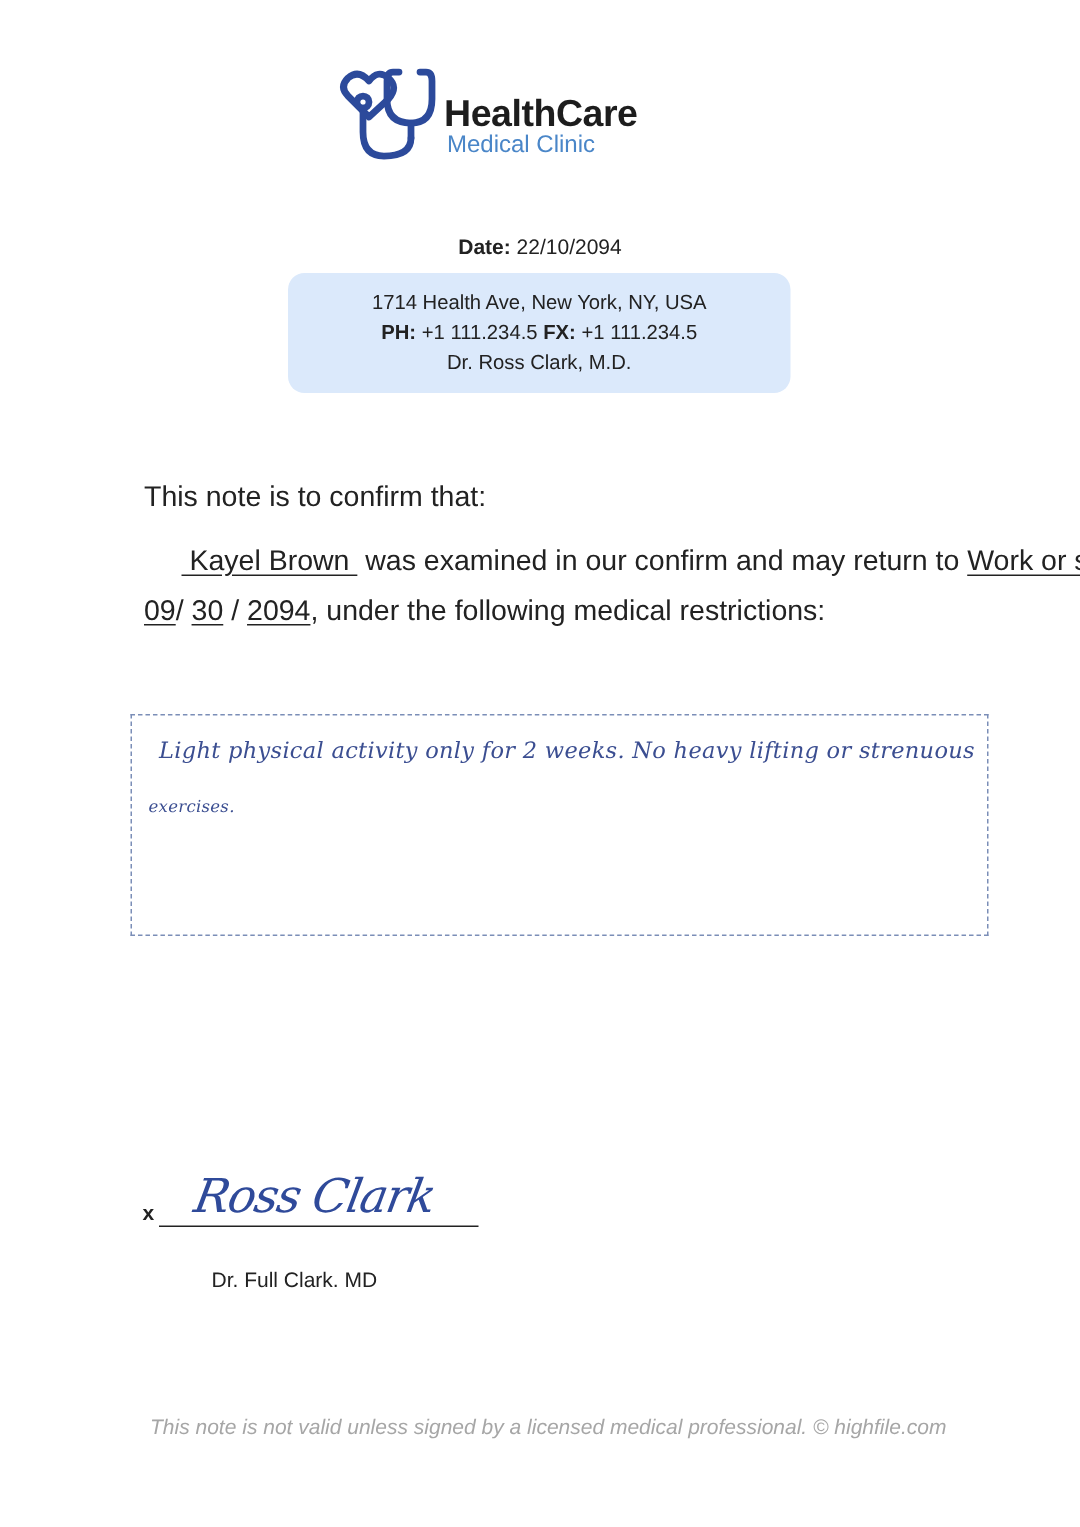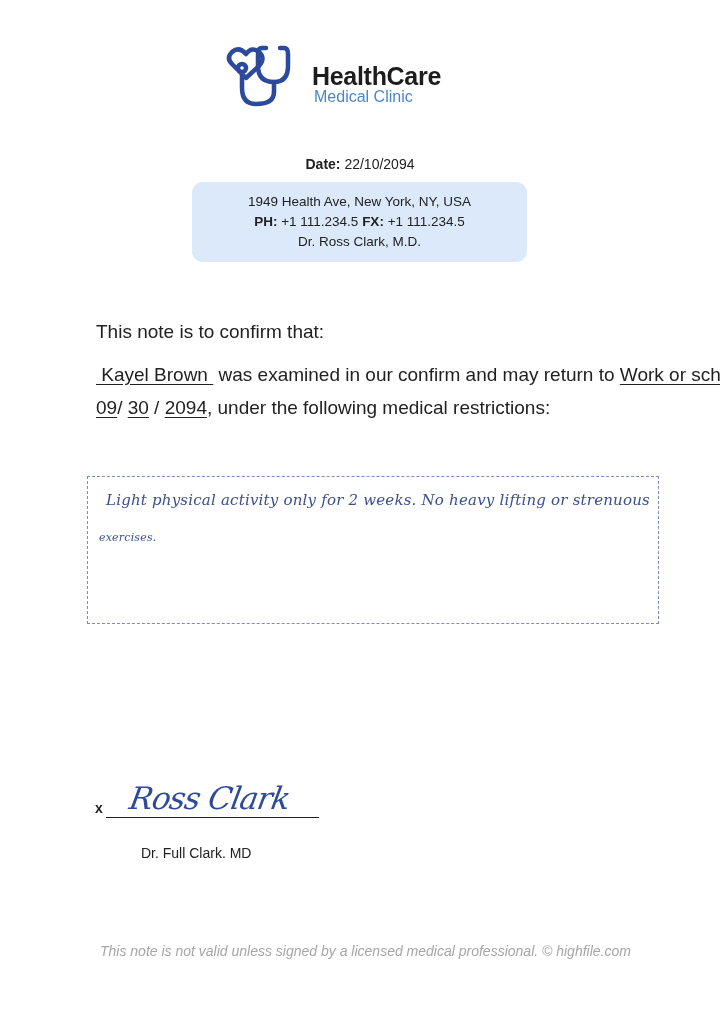--- a/index.html
+++ b/index.html
@@ -2,21 +2,21 @@
 <html><head>
 <meta charset="utf-8">
 <style>
   html, body { margin: 0; padding: 0; }
   body {
     width: 720px; height: 1018px; background: #ffffff; position: relative; overflow: hidden;
     font-family: "Liberation Sans", "DejaVu Sans", sans-serif; color: #222;
   }
   .logo { position: absolute; left: 222px; top: 42px; display: flex; align-items: flex-end; }
   .logo svg { display: block; }
-  .logo-text { margin-left: 20px; margin-bottom: 6px; }
+  .logo-text { margin-left: 4px; margin-bottom: 6px; }
   .brand { font-size: 25px; font-weight: bold; color: #1d1d1d; letter-spacing: -0.3px; line-height: 26px; }
   .tagline { font-size: 16px; color: #4a86c8; line-height: 15px; margin-left: 2px; }
 
   .date { position: absolute; top: 156px; left: 0; width: 720px; text-align: center; font-size: 14px; color: #222; }
   .date b { font-weight: bold; }
 
   .address-box {
     position: absolute; left: 192px; top: 182px; width: 335px; height: 80px;
     background: #dbe9fb; border-radius: 11px; text-align: center; font-size: 13.5px; line-height: 20px;
     padding-top: 10px; box-sizing: border-box; color: #222;
@@ -66,34 +66,34 @@
     <div class="tagline">Medical Clinic</div>
   </div>
 </div>
 
 <div class="date">
   <b>Date:</b>
   <span>22/10/2094</span>
 </div>
 
 <div class="address-box">
-  <div>1949 Health Ave, New York, NY, USA</div>
+  <div>1714 Health Ave, New York, NY, USA</div>
   <div>
     <b>PH:</b>
     <span>+1 111.234.5</span>
     <b>FX:</b>
     <span>+1 111.234.5</span>
   </div>
   <div>Dr. Ross Clark, M.D.</div>
 </div>
 
 <div class="body-text" style="top:321px;">This note is to confirm that:</div>
 
 <div class="body-text" style="top:364px;">
-  <span class="u" style="white-space:pre;"> Kayel Brown </span>
+  <span class="u" style="white-space:pre;margin-left:25px;"> Kayel Brown </span>
   <span>was examined in our confirm and may return to</span>
   <span class="u">Work or school</span>
   <span>on</span>
 </div>
 
 <div class="body-text" style="top:397px;"><span class="u">09</span>/ <span class="u">30</span> / <span class="u">2094</span><span>, under the following medical restrictions:</span></div>
 
 <div class="restrictions">
   <div class="handwrite restr-line1">Light physical activity only for 2 weeks. No heavy lifting or strenuous</div>
   <div class="handwrite restr-line2">exercises.</div>

